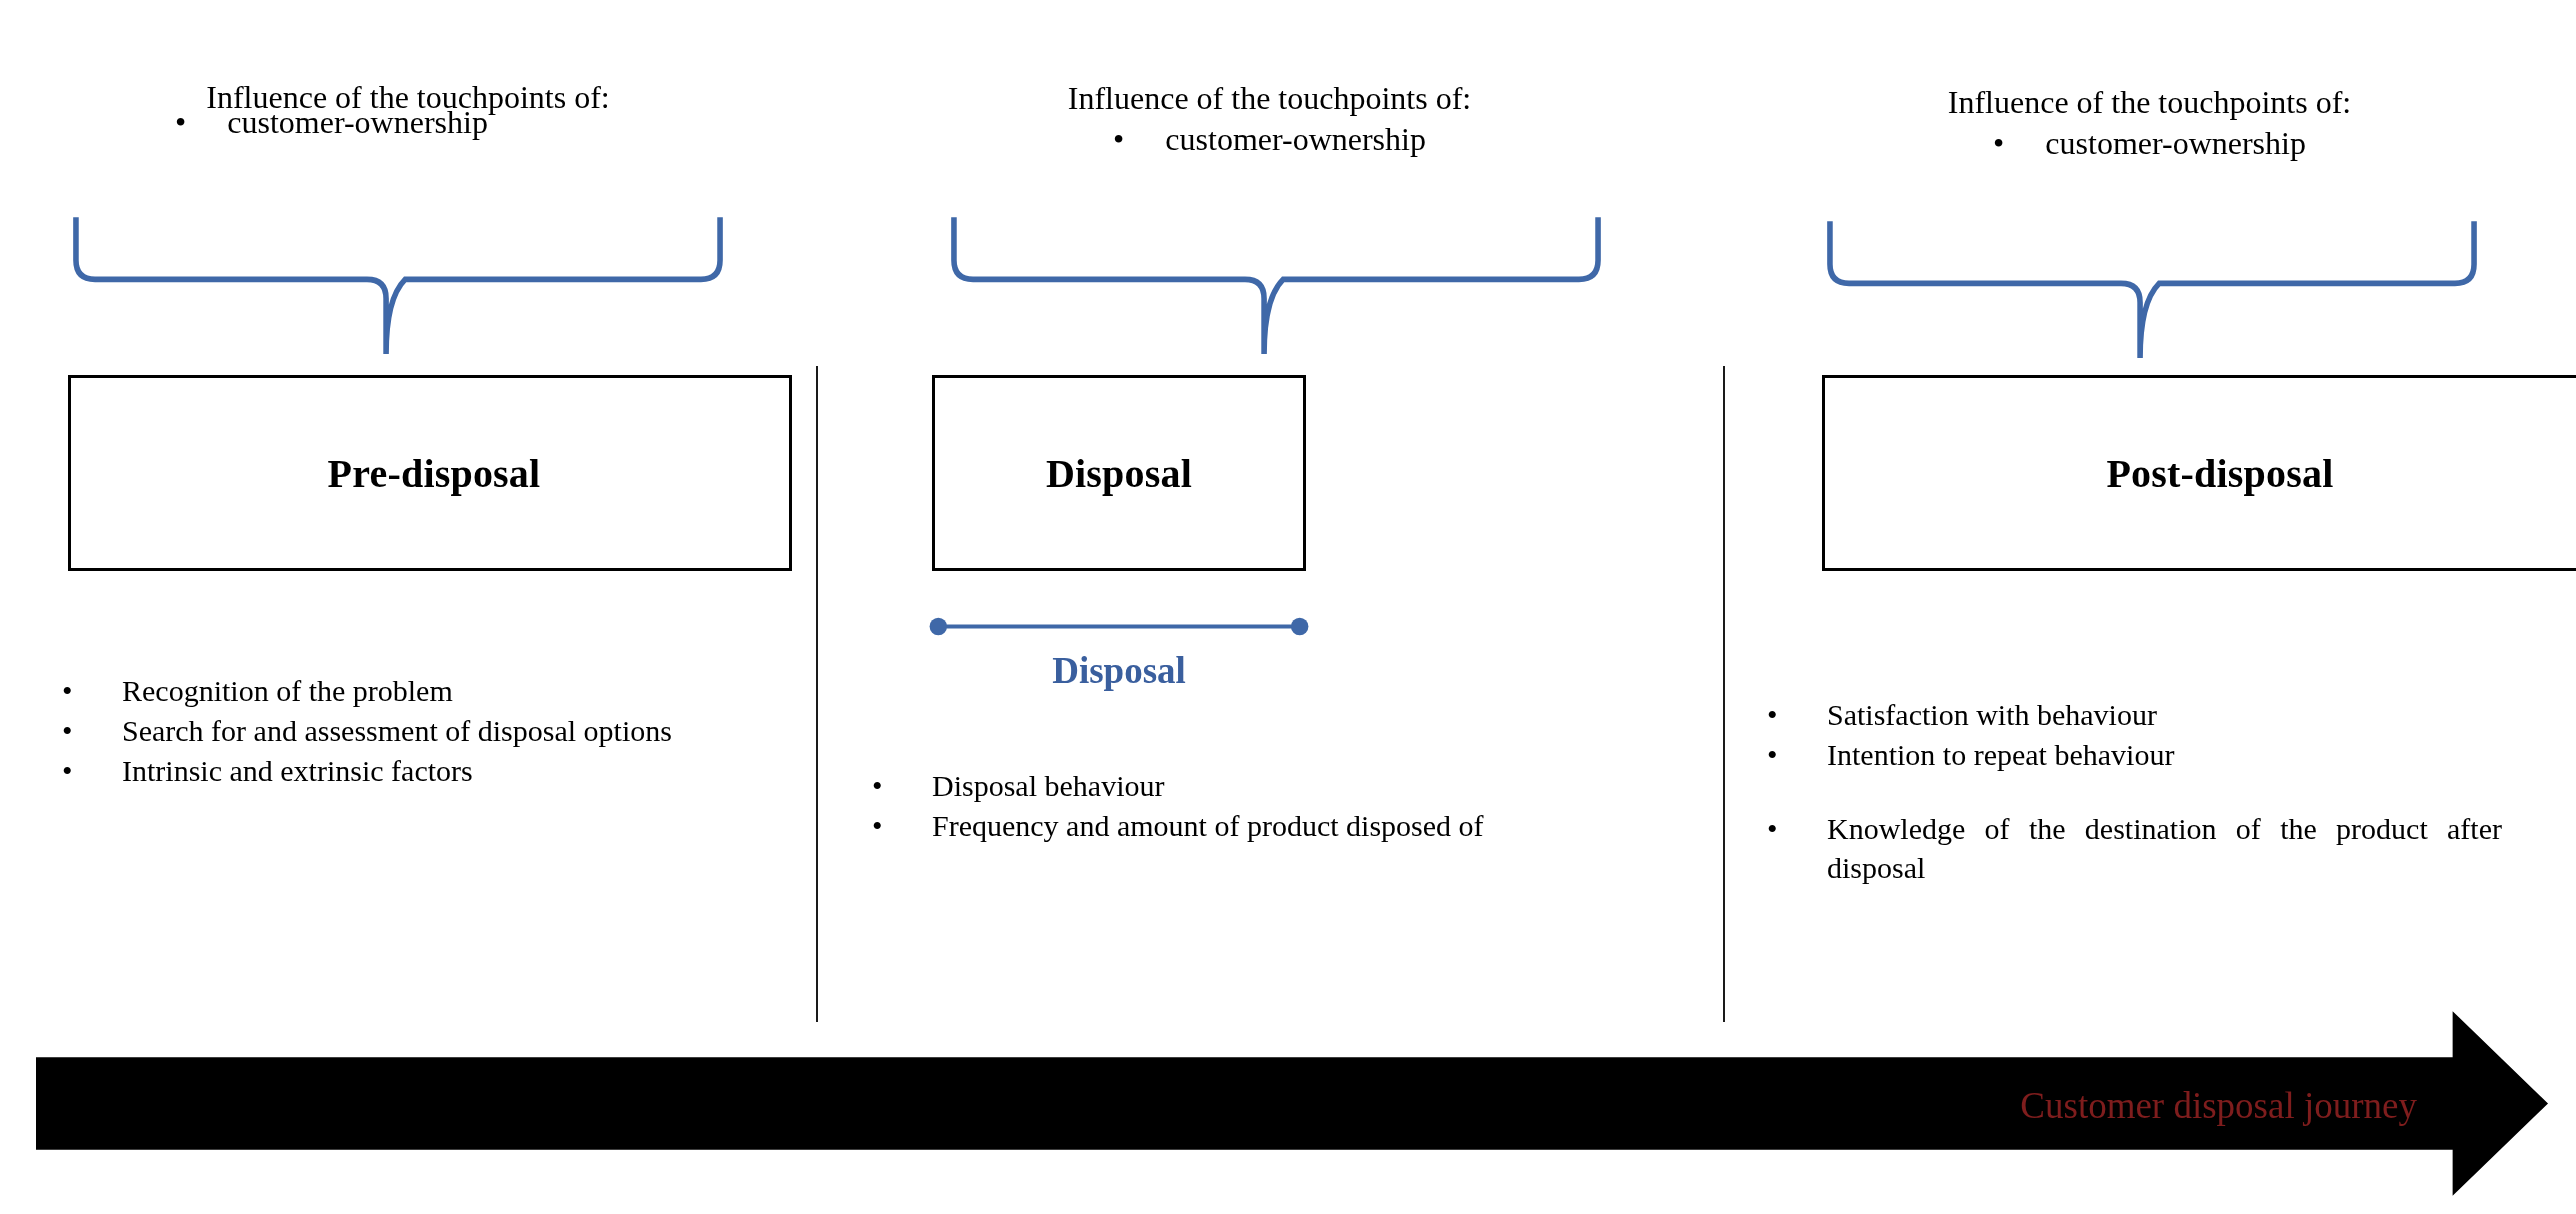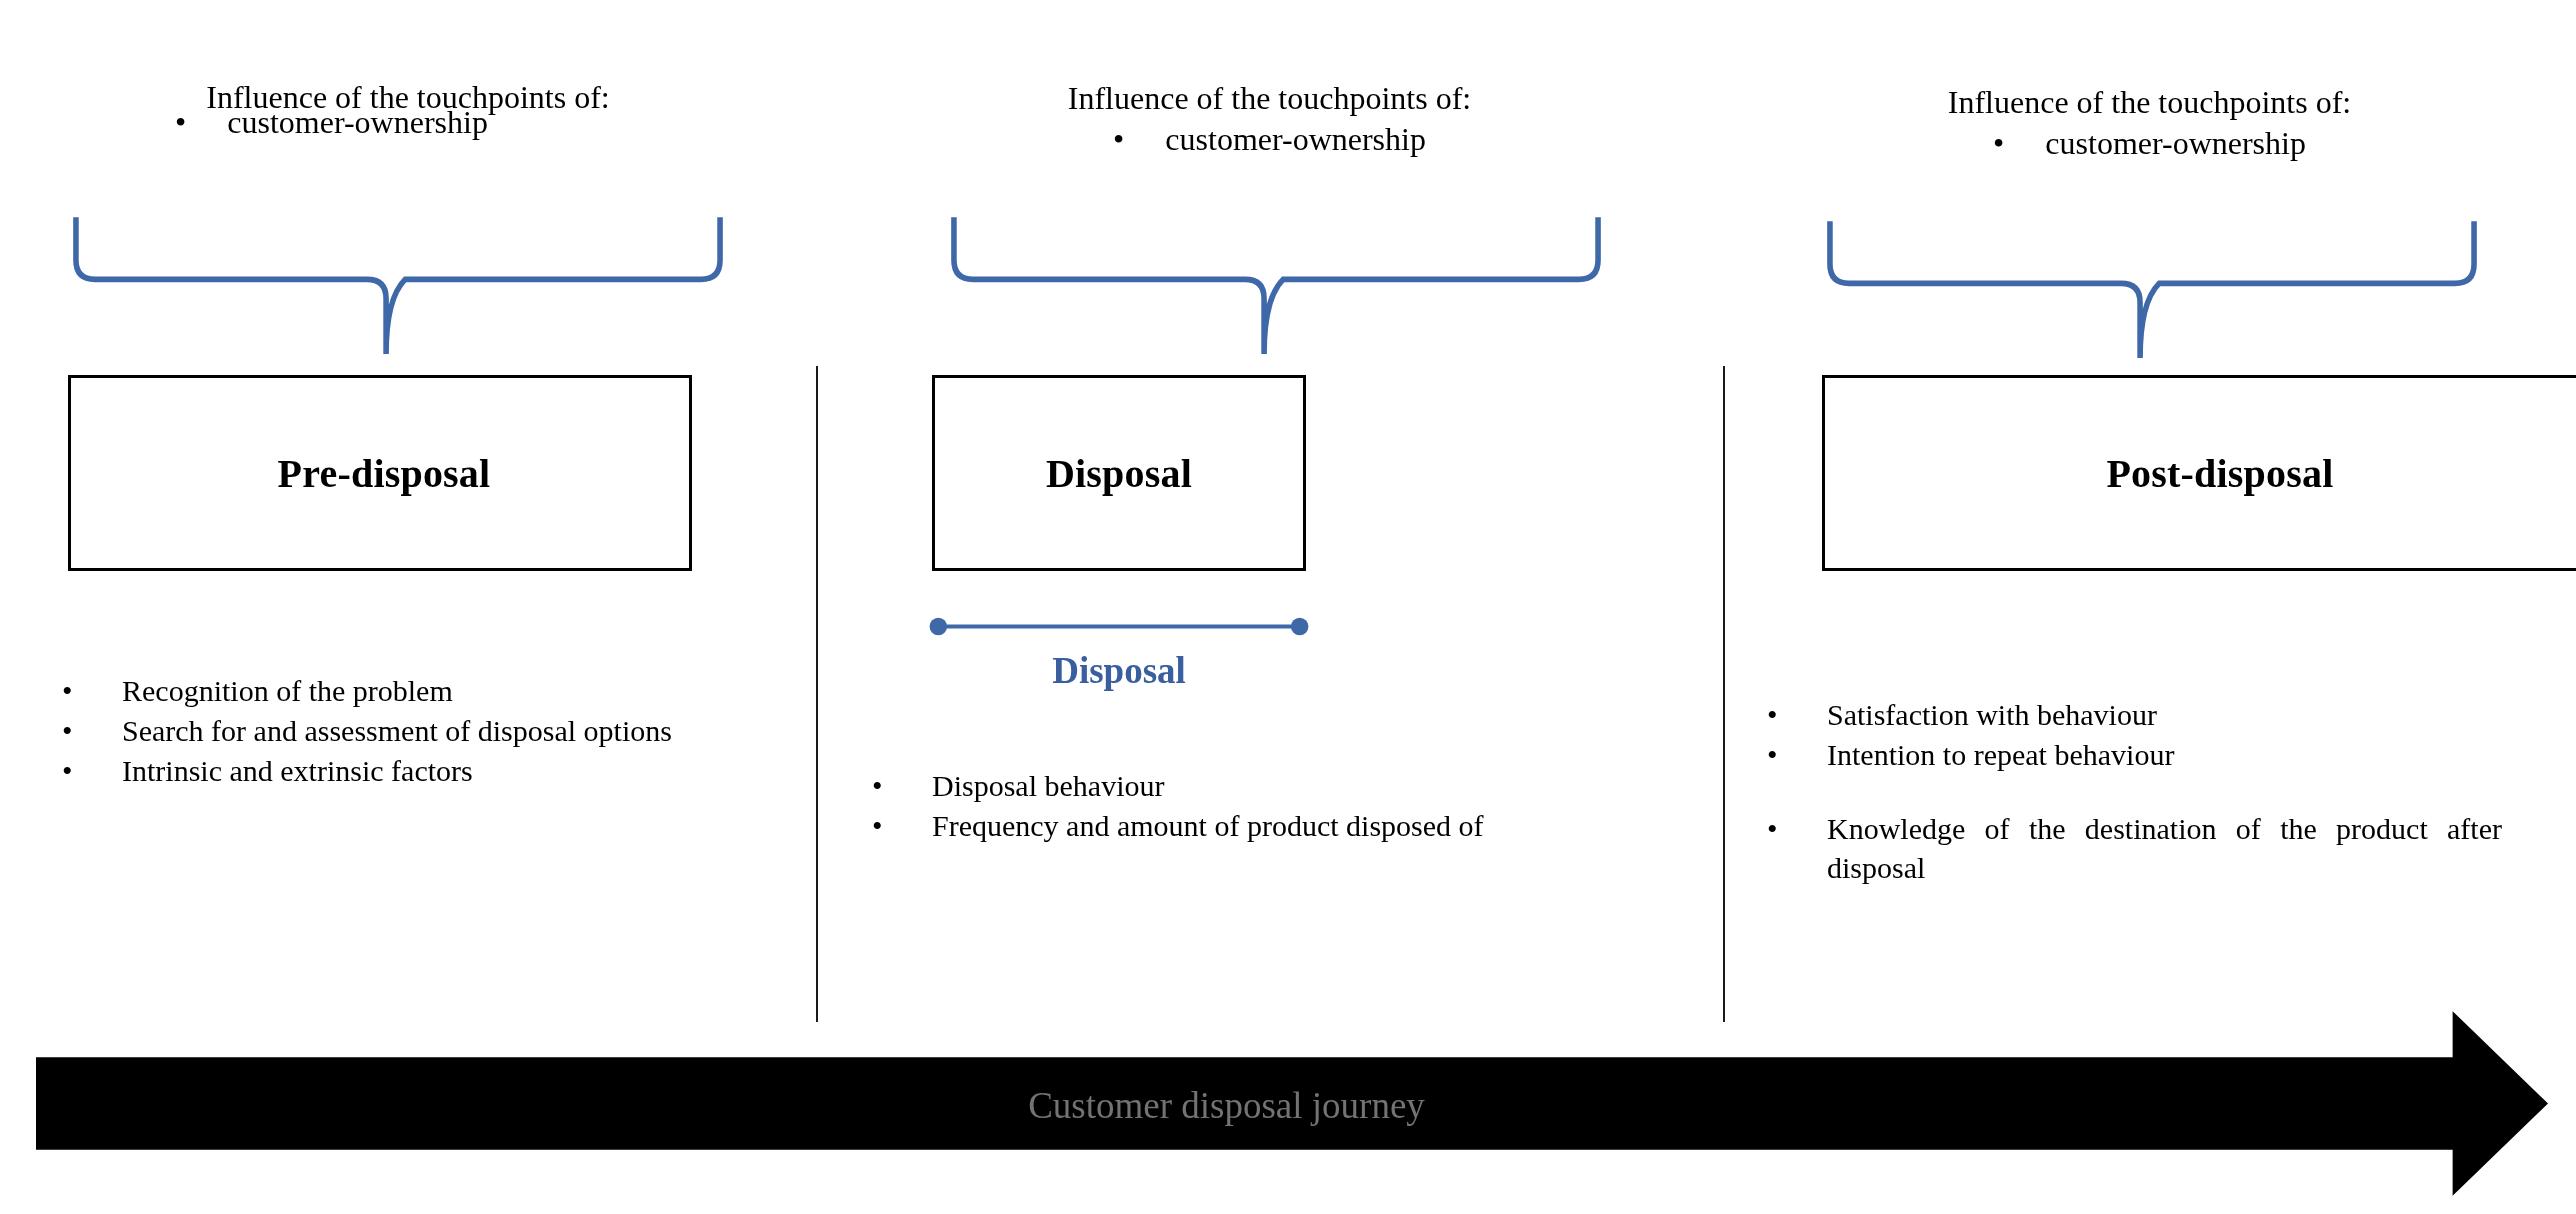--- a/index.html
+++ b/index.html
@@ -130,23 +130,23 @@
     width: 2.4px;
     background: #1a1a1a;
   }
 
   
   .journey-arrow {
     position: absolute;
   }
   .journey-label {
     position: absolute;
-    color: #737373;
+    color: #7f1d1d;
     font-size: 37px;
-    text-align: center;
+    text-align: right;
     white-space: nowrap;
   }
 </style>
 </head>
 <body>
 
 <div class="stage-col" style="left:0px; width:816px;">
 
   <div class="tp-title" style="top:32px;">Influence of the touchpoints of:</div>
 
@@ -154,21 +154,21 @@
     <li class="tp-item">
       <span class="b">•</span><span class="t">customer-ownership</span>
     </li>
   </ul>
 
   <svg class="brace" style="left:68px; top:211px; width:660px; height:151px;" viewBox="0 0 830 190" preserveAspectRatio="none">
     <path d="M 10,8 L 10,62 Q 10,86 34,86 L 376,86 Q 400,86 400,110 L 400,180
              Q 400,110 424,86 L 796,86 Q 820,86 820,62 L 820,8" fill="none" stroke="#3f68a8" stroke-width="7" stroke-linecap="butt"></path>
   </svg>
 
-  <div class="stage-box" style="left:68px; top:375px; width:624px; height:196px;padding-left:8px;">
+  <div class="stage-box" style="left:68px; top:375px; width:724px; height:196px;padding-left:8px;">
     <span class="stage-box-label">Pre-disposal</span>
   </div>
 
   <ul class="out-list" style="left:62px; top:672px; width:692px;">
     <li class="out-item">
       <span class="bullet">•</span>
       <span class="txt">Recognition of the problem</span>
     </li>
     <li class="out-item">
       <span class="bullet">•</span>

